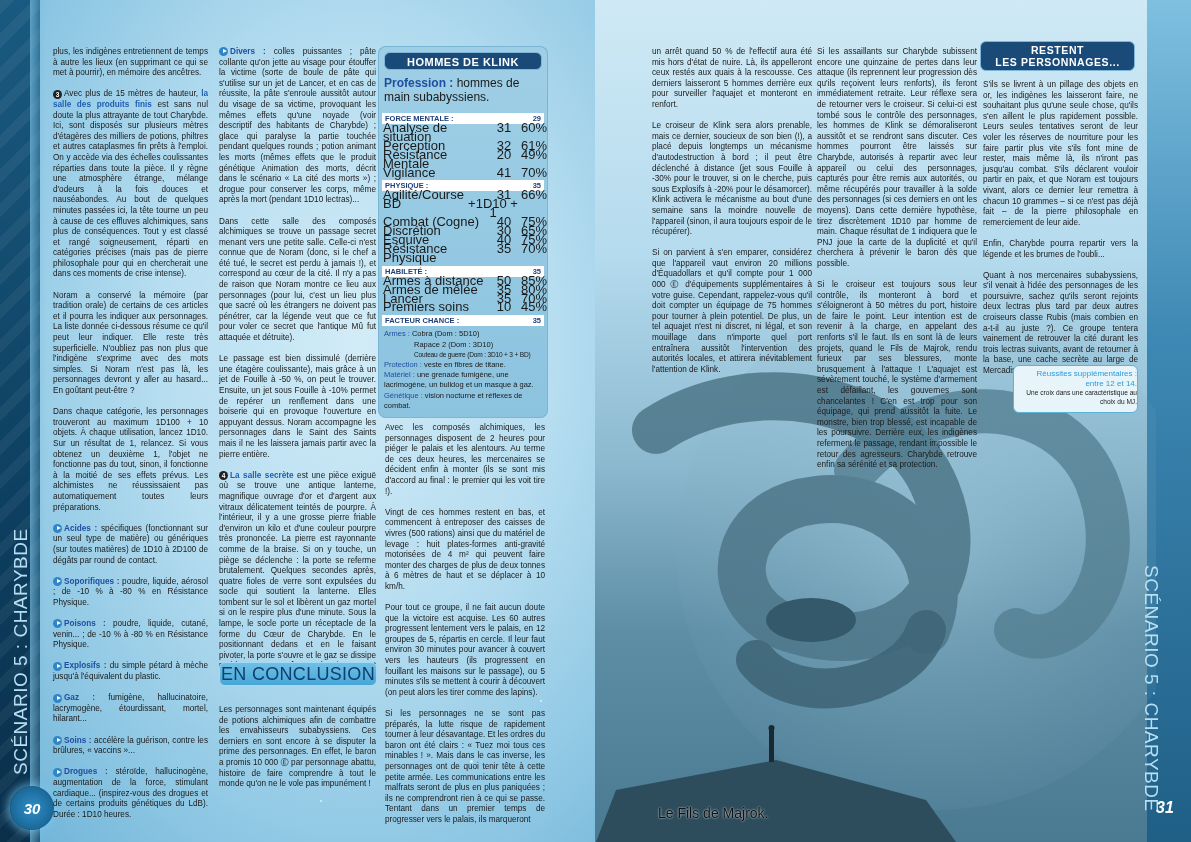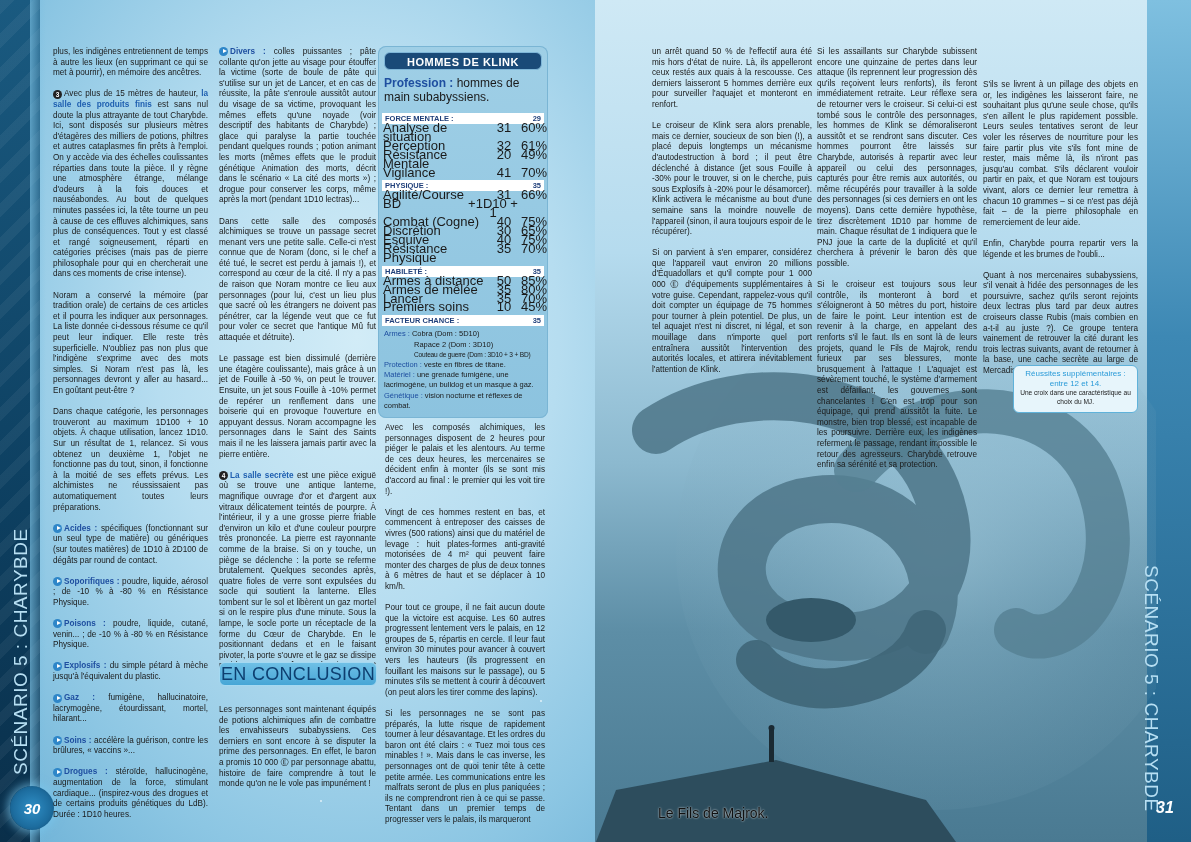--- a/index.html
+++ b/index.html
@@ -49,21 +49,21 @@
 .statbox-gear{padding:3px 6px 0;font-size:7.5px;line-height:10.2px;color:#1a1a1a}
 .statbox-gear .lbl{color:#1f4fa0;font-weight:normal}
 .statbox-gear .indent{padding-left:30px;display:block}
 
 .section-title-conc{position:absolute;left:219px;top:662px;width:158px;height:24px;border-radius:6px;
  background:linear-gradient(180deg,#6fc0e6,#47a6d6);border:1px solid #a5d9f1;
  color:#0d3f70;font-weight:normal;font-size:18px;text-align:center;line-height:23px;letter-spacing:0.3px}
 .section-title-restent{position:absolute;left:980px;top:41px;width:155px;height:30px;border-radius:6px;
  background:#1a4a78;border:1px solid #7fb6d8;color:#fff;font-weight:bold;font-size:10.5px;text-align:center;line-height:11.5px;padding-top:3px;letter-spacing:0.6px}
 .callout{position:absolute;left:1013px;top:365px;width:125px;height:48px;
- background:#e7f5fb;border:1px solid #5fb2da;border-radius:6px;text-align:center;padding-top:3px}
+ background:#e7f5fb;border:1px solid #5fb2da;border-radius:6px;text-align:right;padding-top:3px}
 .callout .t{color:#2b9bd8;font-size:8px;line-height:9.5px}
 .callout .d{color:#1a1a1a;font-size:6.6px;line-height:9px}
 .caption{position:absolute;left:658px;top:805px;font-size:14px;color:#111;text-shadow:0 0 2px #fff}
 
 
 .illus{position:absolute;left:596px;top:330px;width:560px;height:512px;pointer-events:none}
 .sparkle{position:absolute;border-radius:50%;background:#fff;opacity:0.7}
 </style>
 </head>
 <body>
@@ -244,20 +244,24 @@
     <p>un arrêt quand 50 % de l'effectif aura été mis hors d'état de nuire. Là, ils appelleront ceux restés aux quais à la rescousse. Ces derniers laisseront 5 hommes derrière eux pour surveiller l'aquajet et monteront en renfort.</p>
     <p>Le croiseur de Klink sera alors prenable, mais ce dernier, soucieux de son bien (!), a placé depuis longtemps un mécanisme d'autodestruction à bord ; il peut être déclenché à distance (jet sous Fouille à -30% pour le trouver, si on le cherche, puis sous Explosifs à -20% pour le désamorcer). Klink activera le mécanisme au bout d'une semaine sans la moindre nouvelle de l'appareil (sinon, il aura toujours espoir de le récupérer).</p>
     <p>Si on parvient à s'en emparer, considérez que l'appareil vaut environ 20 millions d'Équadollars et qu'il compte pour 1 000 000 Ⓔ d'équipements supplémentaires à votre guise. Cependant, rappelez-vous qu'il doit compter un équipage de 75 hommes pour tourner à plein potentiel. De plus, un tel aquajet n'est ni discret, ni légal, et son mouillage dans n'importe quel port entraînera aussitôt l'intervention des autorités locales, et attirera inévitablement l'attention de Klink.</p>
   </div>
 
   <div class="col" style="left:817px;top:47px;width:160px">
     <p>Si les assaillants sur Charybde subissent encore une quinzaine de pertes dans leur attaque (ils reprennent leur progression dès qu'ils reçoivent leurs renforts), ils feront immédiatement retraite. Leur réflexe sera de retourner vers le croiseur. Si celui-ci est tombé sous le contrôle des personnages, les hommes de Klink se démoraliseront aussitôt et se rendront sans discuter. Ces hommes pourront être laissés sur Charybde, autorisés à repartir avec leur appareil ou celui des personnages, capturés pour être remis aux autorités, ou même récupérés pour travailler à la solde des personnages (si ces derniers en ont les moyens). Dans cette dernière hypothèse, tirez discrètement 1D10 par homme de main. Chaque résultat de 1 indiquera que le PNJ joue la carte de la duplicité et qu'il cherchera à prévenir le baron dès que possible.</p>
     <p>Si le croiseur est toujours sous leur contrôle, ils monteront à bord et s'éloigneront à 50 mètres du port, histoire de faire le point. Leur intention est de revenir à la charge, en appelant des renforts s'il le faut. Ils en sont là de leurs projets, quand le Fils de Majrok, rendu furieux par ses blessures, monte brusquement à l'attaque ! L'aquajet est sévèrement touché, le système d'armement est défaillant, les gouvernes sont chancelantes ! C'en est trop pour son équipage, qui prend aussitôt la fuite. Le monstre, bien trop blessé, est incapable de les poursuivre. Derrière eux, les indigènes referment le passage, rendant impossible le retour des agresseurs. Charybde retrouve enfin sa sérénité et sa protection.</p>
   </div>
 
+  <div class="section-title-restent">
+    <div>RESTENT</div>
+    <div>LES PERSONNAGES...</div>
+  </div>
 
   <div class="col" style="left:983px;top:80px;width:155px">
     <p>S'ils se livrent à un pillage des objets en or, les indigènes les laisseront faire, ne souhaitant plus qu'une seule chose, qu'ils s'en aillent le plus rapidement possible. Leurs seules tentatives seront de leur voler les réserves de nourriture pour les faire partir plus vite s'ils font mine de rester, mais même là, ils n'iront pas jusqu'au combat. S'ils déclarent vouloir partir en paix, et que Noram est toujours vivant, alors ce dernier leur remettra à chacun 10 grammes – si ce n'est pas déjà fait – de la pierre philosophale en remerciement de leur aide.</p>
     <p>Enfin, Charybde pourra repartir vers la légende et les brumes de l'oubli...</p>
     <p>Quant à nos mercenaires subabyssiens, s'il venait à l'idée des personnages de les poursuivre, sachez qu'ils seront rejoints deux lectras plus tard par deux autres croiseurs classe Rubis (mais combien en a-t-il au juste ?). Ce groupe tentera vainement de retrouver la cité durant les trois lectras suivants, avant de retourner à la base, une cache secrète au large de Mercadis.</p>
   </div>
 
   <div class="callout">
     <div class="t">Réussites supplémentaires :</div>
     <div class="t">entre 12 et 14.</div>

